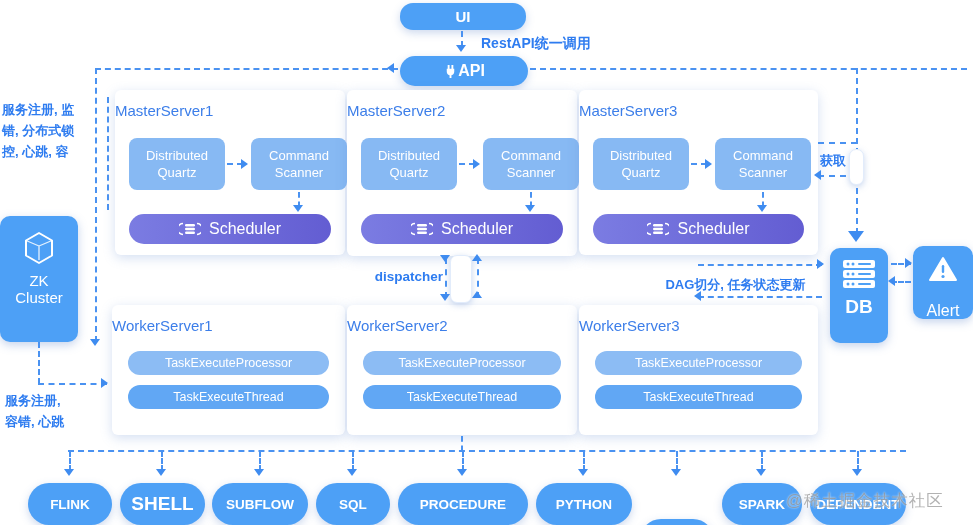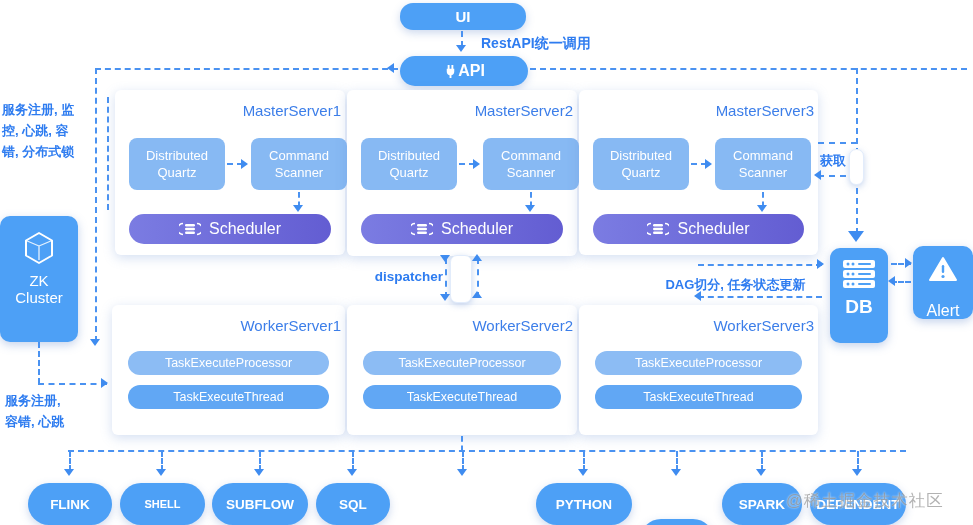--- a/index.html
+++ b/index.html
@@ -3,21 +3,21 @@
 <meta charset="utf-8">
 <style>
   * { margin:0; padding:0; box-sizing:border-box; }
   body { background:#fff; font-family:"Liberation Sans","DejaVu Sans",sans-serif; }
   #canvas { position:relative; width:973px; height:525px; background:#fff; overflow:hidden; }
 
   .pill { position:absolute; background:#4da0f6; color:#fff; display:flex; align-items:center;
           justify-content:center; font-weight:bold; box-shadow:0 3px 8px rgba(90,130,200,.3); }
   .card { position:absolute; background:#fff; border-radius:6px;
           box-shadow:0 3px 12px rgba(100,140,210,.28); }
-  .card-title { position:absolute; top:12px; left:0; right:4px; text-align:right;
+  .card-title { position:absolute; top:12px; left:0; right:4px; text-align:left;
                 color:#3c7ee9; font-size:15px; }
   .inner-box { position:absolute; background:#87b9f3; border-radius:8px; color:#fff;
                font-size:13px; display:flex; align-items:center; justify-content:center;
                text-align:center; line-height:17px; padding:0 6px; }
   .sched { position:absolute; left:14px; right:14px; top:124px; height:30px; border-radius:15px;
            background:linear-gradient(90deg,#7b7ce2,#635dd2); color:#fff; font-size:16px;
            display:flex; align-items:center; justify-content:center; gap:8px; }
   .wpill { position:absolute; left:16px; right:16px; height:24px; border-radius:12px; color:#fff;
            font-size:12.5px; display:flex; align-items:center; justify-content:center; }
   .hline { position:absolute; height:0; border-top:2px dashed #4a92f1; }
@@ -63,22 +63,22 @@
   <div class="tri left" style="left:387px;top:63px;"></div>
   <div class="vline" style="left:95px;top:68px;height:274px;"></div>
   <div class="tri down" style="left:90px;top:339px;"></div>
 
   <div class="hline" style="left:530px;top:68px;width:437px;"></div>
   <div class="vline" style="left:856px;top:68px;height:166px;"></div>
   <div class="tri down big" style="left:848px;top:231px;"></div>
 
   <div class="blabel" style="left:2px;top:99px;width:102px;">
     <span style="display:block;">服务注册, 监</span>
+    <span style="display:block;">错, 分布式锁</span>
     <span style="display:block;">控, 心跳, 容</span>
-    <span style="display:block;">错, 分布式锁</span>
   </div>
   <div class="vline" style="left:107px;top:97px;height:113px;"></div>
 
   <div class="bignode" style="left:0px;top:216px;width:78px;height:126px;">
     <span style="margin-top:14px;display:flex;">
       <svg width="34" height="36" viewBox="0 0 34 36">
         <path d="M17 3 30 10.5v15L17 33 4 25.5v-15z" fill="none" stroke="#fff" stroke-width="2" stroke-linejoin="round"></path>
         <path d="M17 16v14M17 16 30 10.5M17 16 4 10.5" stroke="#fff" stroke-width="1.3" fill="none" opacity=".85"></path>
       </svg>
     </span>
@@ -249,23 +249,24 @@
   <div class="vline" style="left:583px;top:451px;height:20px;"></div>
   <div class="tri down" style="left:578px;top:469px;"></div>
   <div class="vline" style="left:676px;top:451px;height:20px;"></div>
   <div class="tri down" style="left:671px;top:469px;"></div>
   <div class="vline" style="left:761px;top:451px;height:20px;"></div>
   <div class="tri down" style="left:756px;top:469px;"></div>
   <div class="vline" style="left:857px;top:451px;height:20px;"></div>
   <div class="tri down" style="left:852px;top:469px;"></div>
 
   <div class="pill" style="left:28px;top:483px;width:84px;height:42px;border-radius:21px;font-size:13.5px;">FLINK</div>
-  <div class="pill" style="left:120px;top:483px;width:85px;height:42px;border-radius:21px;font-size:11px;">SHELL</div>
+  <div class="pill" style="left:120px;top:483px;width:85px;height:42px;border-radius:21px;font-size:19px;">SHELL</div>
   <div class="pill" style="left:212px;top:483px;width:96px;height:42px;border-radius:21px;font-size:13.5px;">SUBFLOW</div>
   <div class="pill" style="left:316px;top:483px;width:74px;height:42px;border-radius:21px;font-size:13.5px;">SQL</div>
+  <div class="pill" style="left:398px;top:483px;width:130px;height:42px;border-radius:21px;font-size:13.5px;">PROCEDURE</div>
   <div class="pill" style="left:536px;top:483px;width:96px;height:42px;border-radius:21px;font-size:13.5px;">PYTHON</div>
   <div class="pill" style="left:640px;top:503px;width:74px;height:42px;border-radius:21px;font-size:19px;margin-top:16px;">MR</div>
   <div class="pill" style="left:722px;top:483px;width:80px;height:42px;border-radius:21px;font-size:13.5px;">SPARK</div>
   <div class="pill" style="left:810px;top:483px;width:96px;height:42px;border-radius:21px;font-size:13.5px;">DEPENDENT</div>
 
   <div class="watermark">@稀土掘金技术社区</div>
 
 </div>
 
 </body></html>

